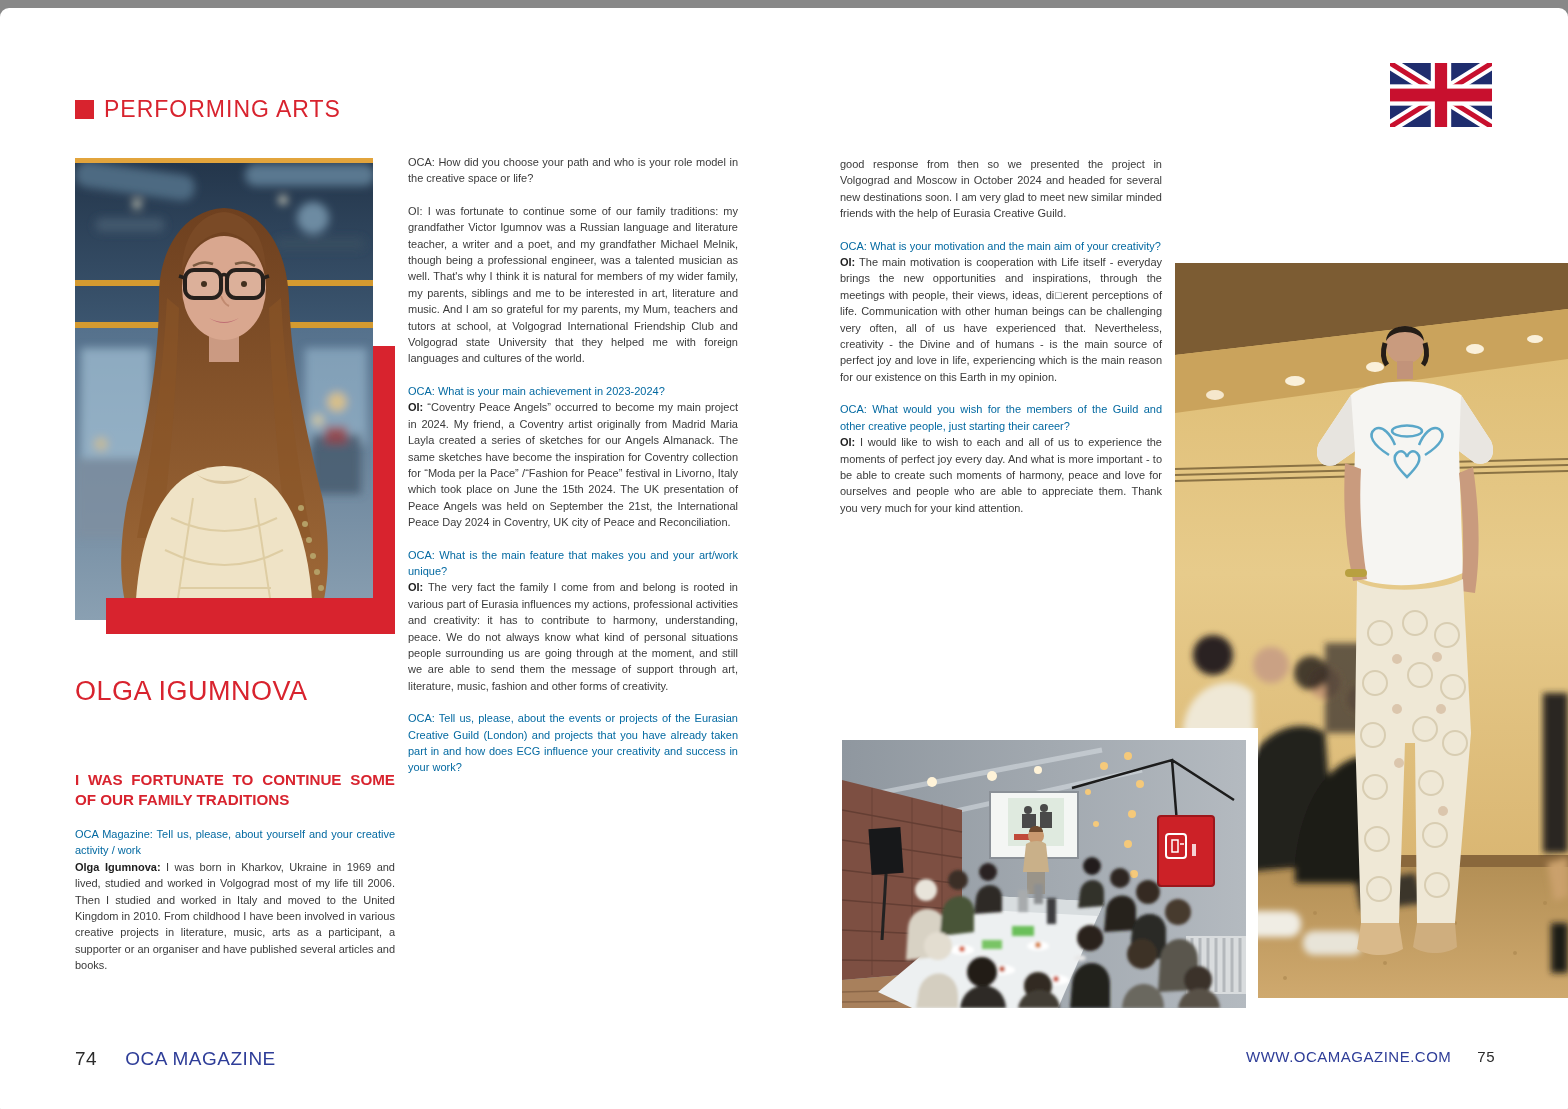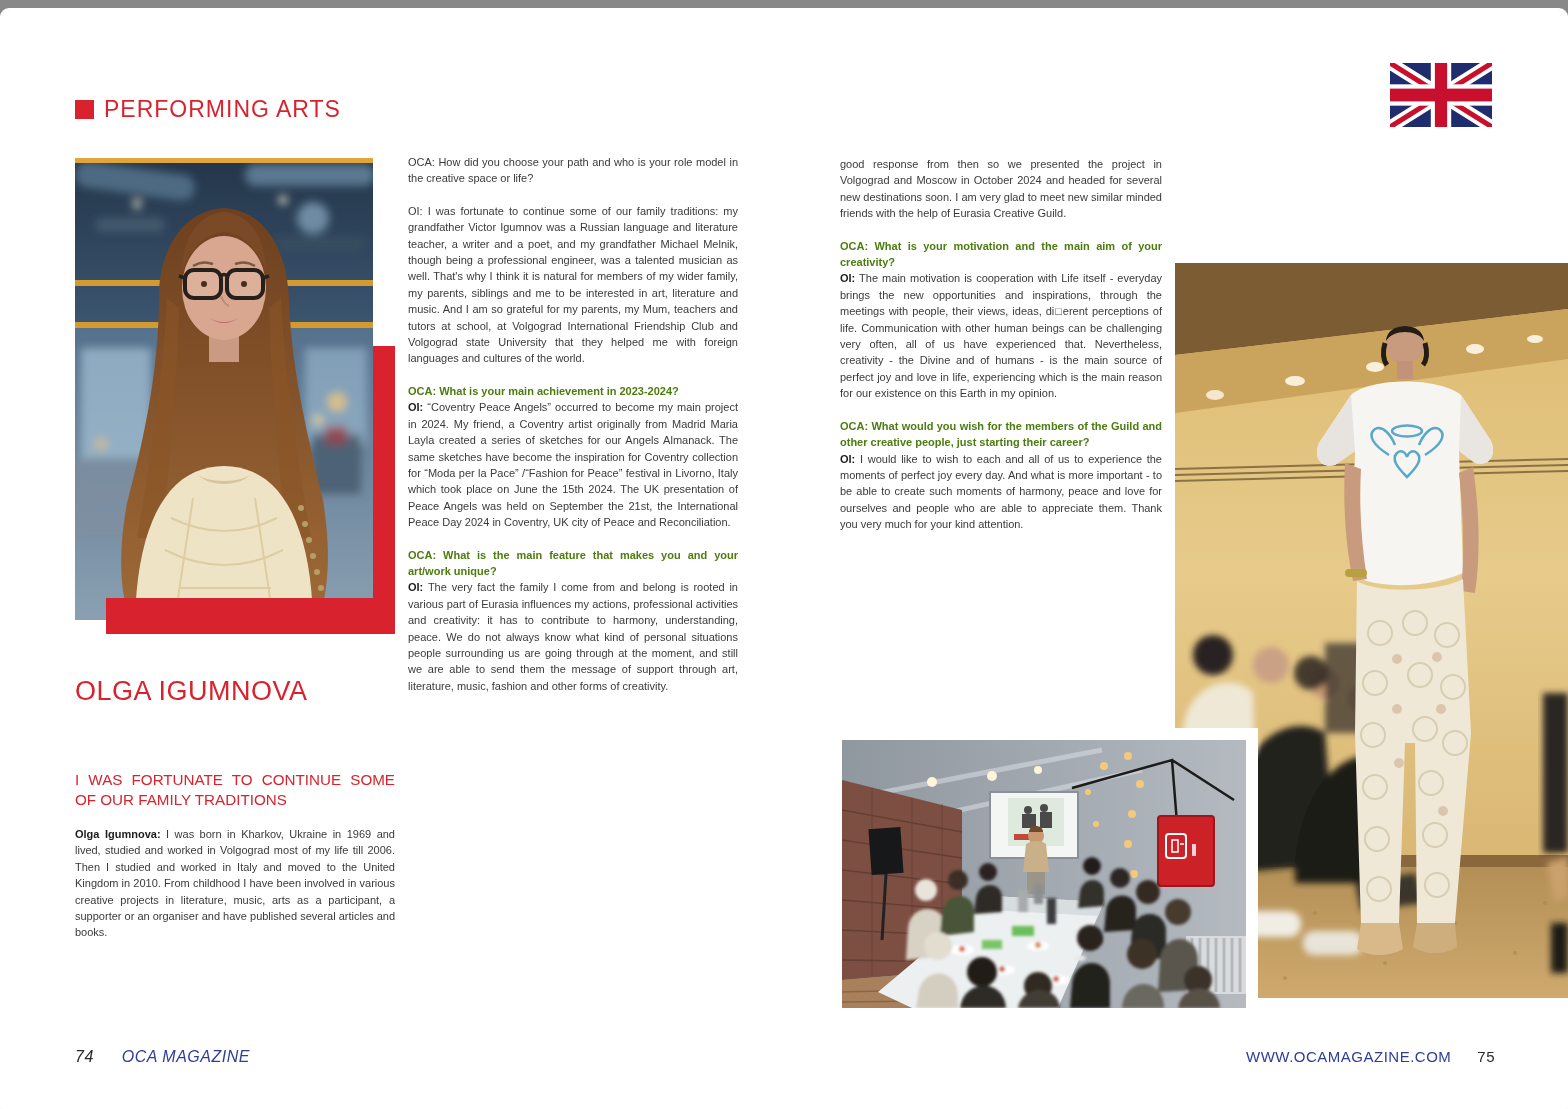--- a/index.html
+++ b/index.html
@@ -19,34 +19,34 @@
   .red-square{width:19px;height:19px;background:var(--red);}
   .section-title{font-size:23px;letter-spacing:1px;color:var(--red);font-weight:400;}
   
   .flag{position:absolute;left:1390px;top:55px;width:102px;height:64px;}
   
   .red-accent-v{position:absolute;left:362px;top:338px;width:33px;height:288px;background:var(--red);z-index:1;}
   .portrait{position:absolute;left:75px;top:150px;width:298px;height:462px;z-index:2;}
   .red-accent-h{position:absolute;left:106px;top:590px;width:289px;height:36px;background:var(--red);z-index:3;}
   
   .name-title{position:absolute;left:75px;top:668px;width:330px;font-size:27px;letter-spacing:.5px;color:var(--red);font-weight:400;z-index:4;}
-  .pull-quote{position:absolute;left:75px;top:762px;width:320px;font-size:15.2px;line-height:19.5px;font-weight:400;color:var(--red);text-align:justify;}
+  .pull-quote{position:absolute;left:75px;top:762px;width:320px;font-size:15.2px;line-height:19.5px;font-weight:700;color:var(--red);text-align:justify;}
   .col{position:absolute;font-size:11px;line-height:16.4px;text-align:justify;}
   .col1{left:75px;top:818px;width:320px;}
   .col2{left:408px;top:146px;width:330px;}
   .col3{left:840px;top:148px;width:322px;}
   .col p{margin:0 0 16px 0;}
-  .col p.q{margin:0;font-weight:700;color:#4d7c0f;}
+  .col p.q{margin:0;font-weight:400;color:#0369a1;}
   .col p.q-plain{margin:0 0 16px 0;}
   .col .lbl{font-weight:700;color:#1d1d1d;}
   
   .runway{position:absolute;left:1175px;top:255px;width:393px;height:735px;z-index:1;}
   .meeting{position:absolute;left:842px;top:732px;width:404px;height:268px;z-index:2;box-shadow:0 0 0 12px #ffffff;}
   
-  .footer-left{position:absolute;left:75px;top:1040px;font-size:16px;letter-spacing:.5px;font-style:italic;}
+  .footer-left{position:absolute;left:75px;top:1040px;font-size:19px;letter-spacing:.5px;}
   .footer-right{position:absolute;right:73px;top:1040px;font-size:15px;letter-spacing:.5px;text-align:left;}
   .pagenum{color:#2b2b2b;}
   .brand{color:var(--blue);margin-left:28px;}
   .url{color:var(--blue);margin-right:26px;}
   svg{display:block;width:100%;height:100%;}
 </style>
 </head>
 <body>
 
 <div class="page">
@@ -156,30 +156,32 @@
           <circle cx="242" cy="414" r="3"></circle>
           <circle cx="246" cy="430" r="3"></circle>
           <circle cx="250" cy="446" r="3"></circle>
       </g>
     </svg>
   </div>
 
   <div class="name-title">OLGA IGUMNOVA</div>
   <div class="pull-quote">I WAS FORTUNATE TO CONTINUE SOME OF OUR FAMILY TRADITIONS</div>
   <div class="col col1">
+    <p class="q">OCA Magazine: Tell us, please, about yourself and your creative activity / work</p>
     <p><span class="lbl">Olga Igumnova:</span><span> I was born in Kharkov, Ukraine in 1969 and lived, studied and worked in Volgograd most of my life till 2006. Then I studied and worked in Italy and moved to the United Kingdom in 2010. From childhood I have been involved in various creative projects in literature, music, arts as a participant, a supporter or an organiser and have published several articles and books.</span></p>
   </div>
 
   <div class="col col2">
     <p class="q-plain">OCA: How did you choose your path and who is your role model in the creative space or life?</p>
     <p><span>OI:</span><span> I was fortunate to continue some of our family traditions: my grandfather Victor Igumnov was a Russian language and literature teacher, a writer and a poet, and my grandfather Michael Melnik, though being a professional engineer, was a talented musician as well. That's why I think it is natural for members of my wider family, my parents, siblings and me to be interested in art, literature and music. And I am so grateful for my parents, my Mum, teachers and tutors at school, at Volgograd International Friendship Club and Volgograd state University that they helped me with foreign languages and cultures of the world.</span></p>
     <p class="q">OCA: What is your main achievement in 2023-2024?</p>
     <p><span class="lbl">OI:</span><span> “Coventry Peace Angels” occurred to become my main project in 2024. My friend, a Coventry artist originally from Madrid Maria Layla created a series of sketches for our Angels Almanack. The same sketches have become the inspiration for Coventry collection for “Moda per la Pace” /“Fashion for Peace” festival in Livorno, Italy which took place on June the 15th 2024. The UK presentation of Peace Angels was held on September the 21st, the International Peace Day 2024 in Coventry, UK city of Peace and Reconciliation.</span></p>
     <p class="q">OCA: What is the main feature that makes you and your art/work unique?</p>
     <p><span class="lbl">OI:</span><span> The very fact the family I come from and belong is rooted in various part of Eurasia influences my actions, professional activities and creativity: it has to contribute to harmony, understanding, peace. We do not always know what kind of personal situations people surrounding us are going through at the moment, and still we are able to send them the message of support through art, literature, music, fashion and other forms of creativity.</span></p>
+    <p class="q">OCA: Tell us, please, about the events or projects of the Eurasian Creative Guild (London) and projects that you have already taken part in and how does ECG influence your creativity and success in your work?</p>
   </div>
 
   <div class="col col3">
     <p>good response from then so we presented the project in Volgograd and Moscow in October 2024 and headed for several new destinations soon. I am very glad to meet new similar minded friends with the help of Eurasia Creative Guild.</p>
     <p class="q">OCA: What is your motivation and the main aim of your creativity?</p>
     <p><span class="lbl">OI:</span><span> The main motivation is cooperation with Life itself - everyday brings the new opportunities and inspirations, through the meetings with people, their views, ideas, di□erent perceptions of life. Communication with other human beings can be challenging very often, all of us have experienced that. Nevertheless, creativity - the Divine and of humans - is the main source of perfect joy and love in life, experiencing which is the main reason for our existence on this Earth in my opinion.</span></p>
     <p class="q">OCA: What would you wish for the members of the Guild and other creative people, just starting their career?</p>
     <p><span class="lbl">OI:</span><span> I would like to wish to each and all of us to experience the moments of perfect joy every day. And what is more important - to be able to create such moments of harmony, peace and love for ourselves and people who are able to appreciate them. Thank you very much for your kind attention.</span></p>
   </div>
 

